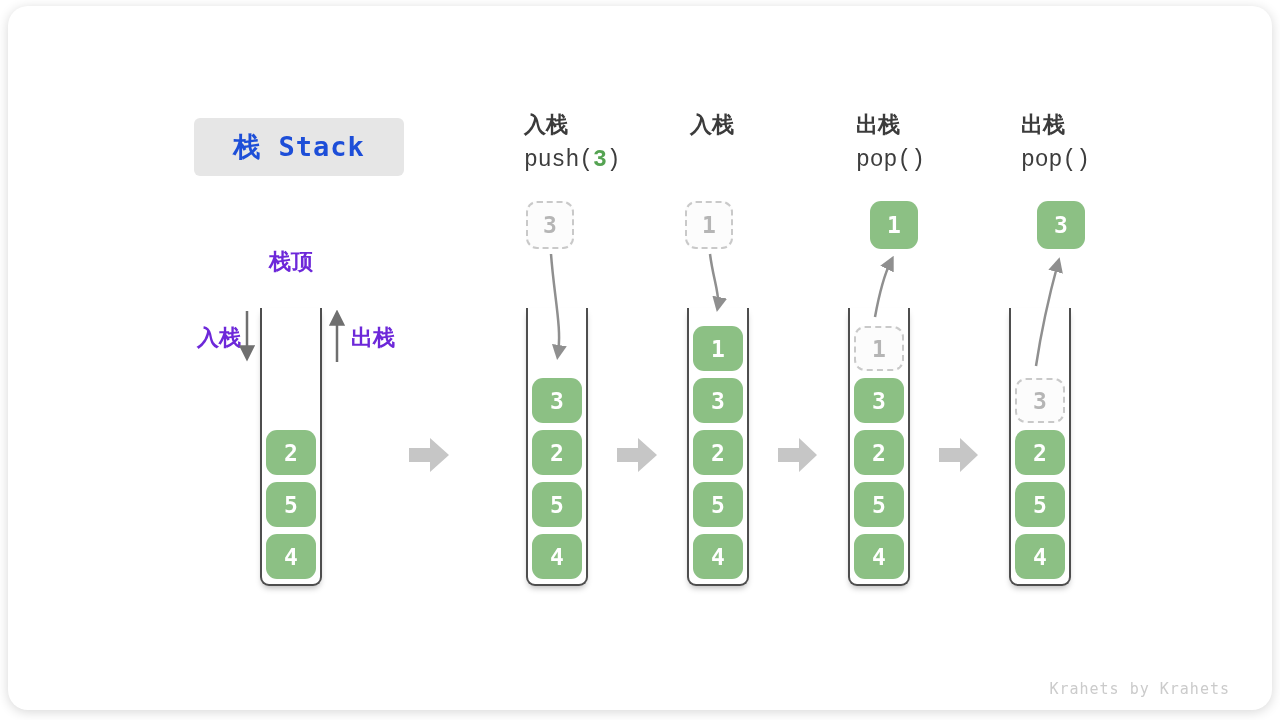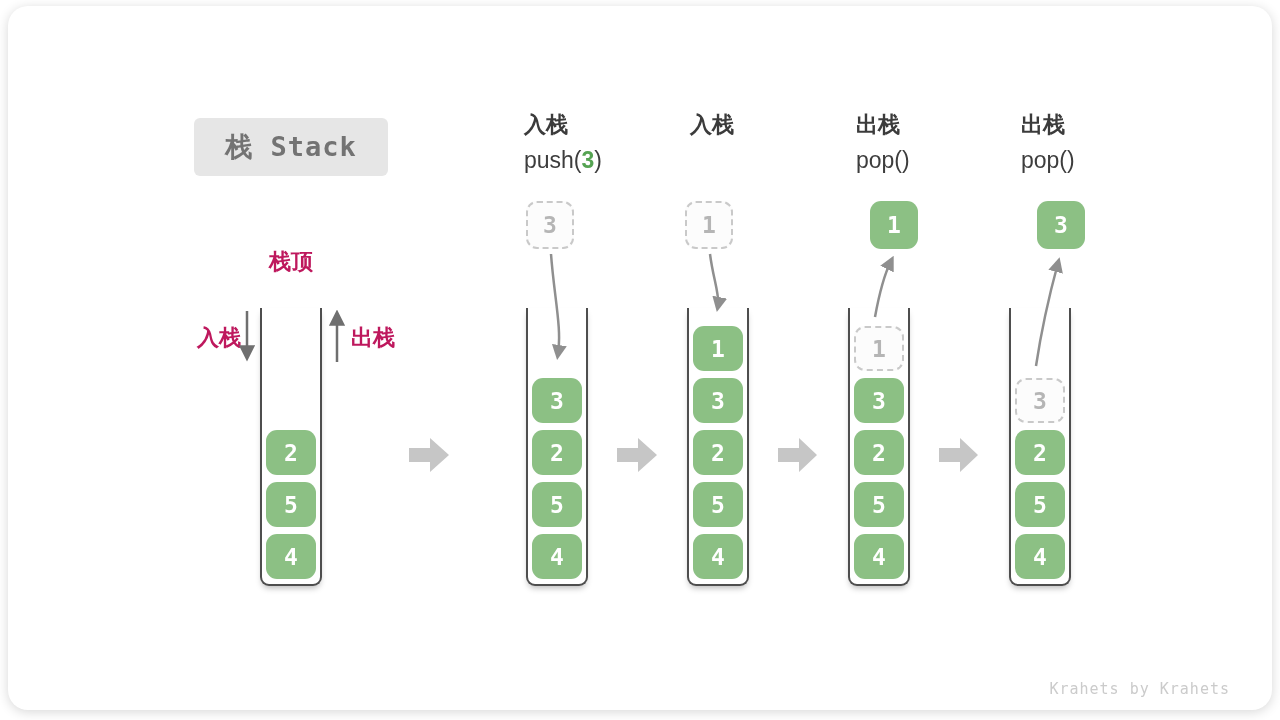--- a/index.html
+++ b/index.html
@@ -8,39 +8,39 @@
 
   .card {
     position: absolute; left: 8px; top: 6px; width: 1264px; height: 704px;
     background: #ffffff; border-radius: 20px;
     box-shadow: 0 2px 12px rgba(0,0,0,0.16);
   }
 
   .abs { position: absolute; }
 
   .title-badge {
-    left: 186px; top: 112px; width: 194px; height: 58px;
+    left: 186px; top: 112px; width: 210px; height: 58px;
     background: #e6e6e6; border-radius: 6px;
     display: flex; align-items: center; justify-content: center;
     font-family: "DejaVu Sans Mono", monospace;
-    font-size: 27px; font-weight: 700; color: #737373; letter-spacing: 1px;
+    font-size: 27px; font-weight: 700; color: #1d4ed8; letter-spacing: 1px;
   }
 
   .cn-label {
-    font-size: 22px; font-weight: 700; color: #be185d; line-height: 26px;
+    font-size: 22px; font-weight: 700; color: #6d28d9; line-height: 26px;
   }
   .lbl-top    { left: 183px; top: 243px; width: 200px; text-align: center; }
   .lbl-bottom { left: 183px; top: 612px; width: 200px; text-align: center; }
   .lbl-push   { left: 150px; top: 319px; width: 83px;  text-align: right; }
   .lbl-pop    { left: 343px; top: 319px; width: 100px; text-align: left; }
 
   .op-header { top: 106px; width: 170px; }
   .op-header .op-cn { font-size: 22px; font-weight: 700; color: #3b3b3b; line-height: 26px; }
   .op-header .op-code {
-    margin-top: 9px; font-family: Liberation Sans, sans-serif;
+    margin-top: 9px; font-family: Liberation Mono, monospace;
     font-size: 23px; color: #3d3d3d; line-height: 27px;
   }
   .op-header .op-arg { font-weight: 700; }
 
   .stack-container {
     top: 302px; width: 62px; height: 278px;
     background: #ffffff;
     border-left: 2px solid #4e4e4e;
     border-right: 2px solid #4e4e4e;
     border-bottom: 2px solid #4e4e4e;

